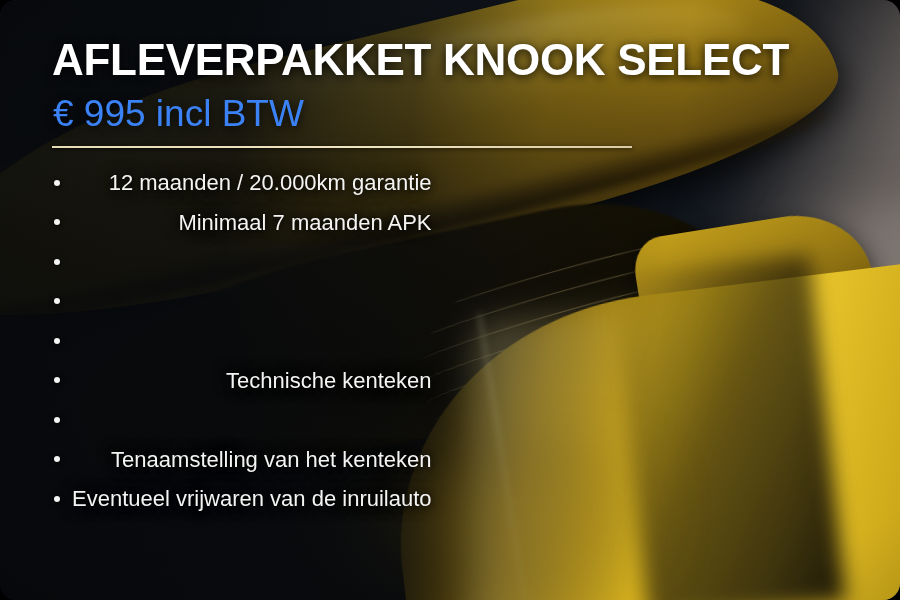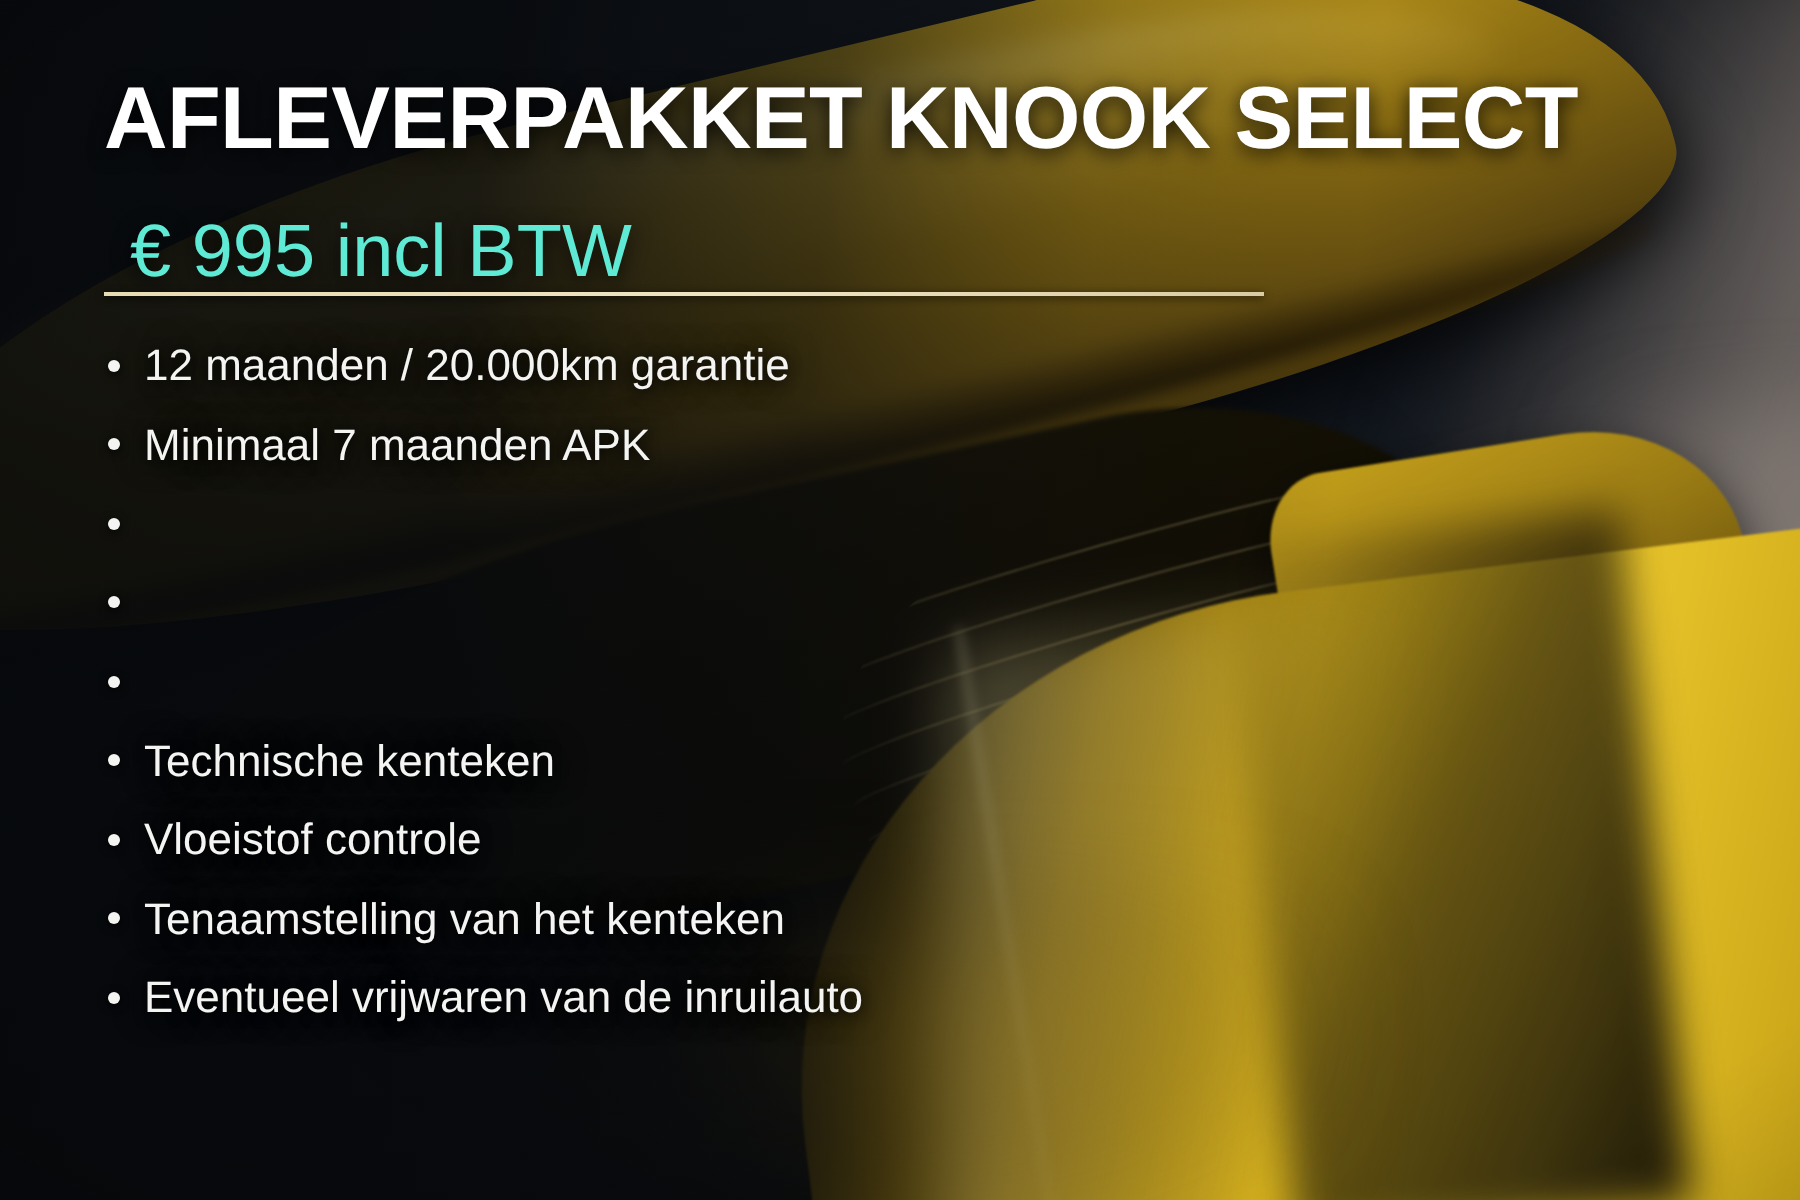--- a/index.html
+++ b/index.html
@@ -12,20 +12,21 @@
     font-family: "Liberation Sans", sans-serif;
   }
 
   .poster {
     position: relative;
     width: 900px;
     height: 600px;
     overflow: hidden;
     background: #0e1117;
     user-select: none;
+    border-radius: 17px;
   }
 
   
   .photo {
     position: absolute;
     inset: 0;
     overflow: hidden;
   }
 
   
@@ -270,25 +271,25 @@
     letter-spacing: -0.3px;
     color: #ffffff;
     text-shadow: 0 2px 10px rgba(0,0,0,.85);
     white-space: nowrap;
   }
 
   .price {
     position: absolute;
     left: 1px;
     top: 92px;
-    margin: 12px;
+    margin: 0;
     font-size: 37px;
     line-height: 44px;
     font-weight: 400;
-    color: #5eead4;
+    color: #3b82f6;
     text-shadow: 0 2px 10px rgba(0,0,0,.85);
     white-space: nowrap;
   }
 
   .rule {
     position: absolute;
     left: 0;
     top: 146px;
     width: 580px;
     height: 2px;
@@ -296,20 +297,21 @@
     box-shadow: 0 1px 4px rgba(0,0,0,.7);
   }
 
   .features {
     position: absolute;
     left: 0;
     top: 163px;
     margin: 0;
     padding: 0;
     list-style: none;
+    text-align: right;
   }
   .feature {
     position: relative;
     padding-left: 20px;
     height: 39.5px;
     line-height: 39.5px;
     font-size: 22px;
     font-weight: 400;
     color: #f4f4f3;
     text-shadow: 0 1px 7px rgba(0,0,0,.9), 0 0 16px rgba(0,0,0,.65);
@@ -401,21 +403,20 @@
         <span class="dot"></span>
       </li>
 
       <li class="feature">
         <span class="dot"></span>
         <span>Technische kenteken</span>
       </li>
 
       <li class="feature">
         <span class="dot"></span>
-        <span>Vloeistof controle</span>
       </li>
 
 
       <li class="feature">
         <span class="dot"></span>
         <span>Tenaamstelling van het kenteken</span>
       </li>
 
       <li class="feature">
         <span class="dot"></span>

